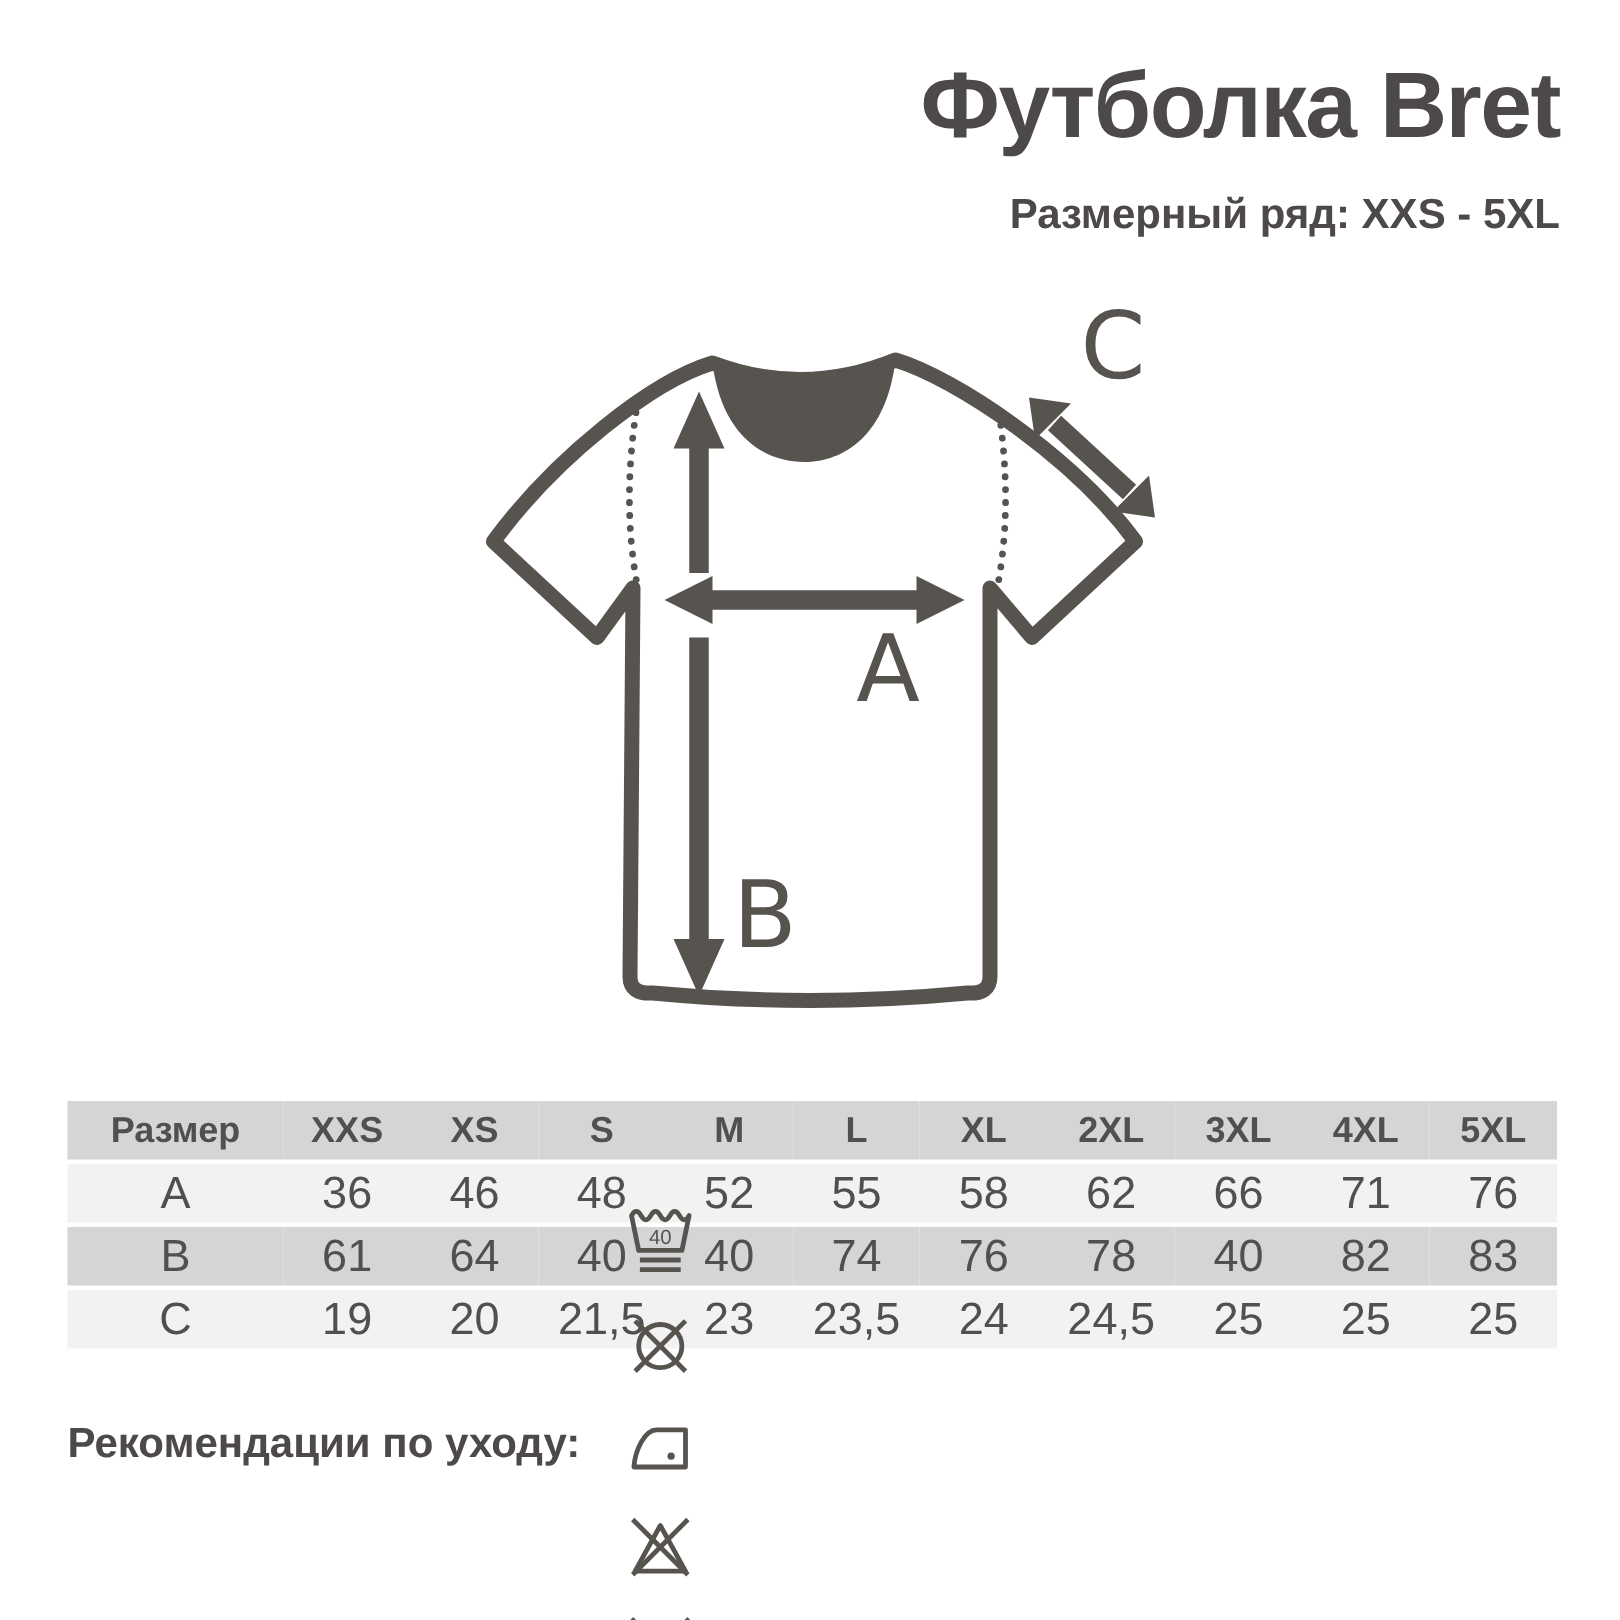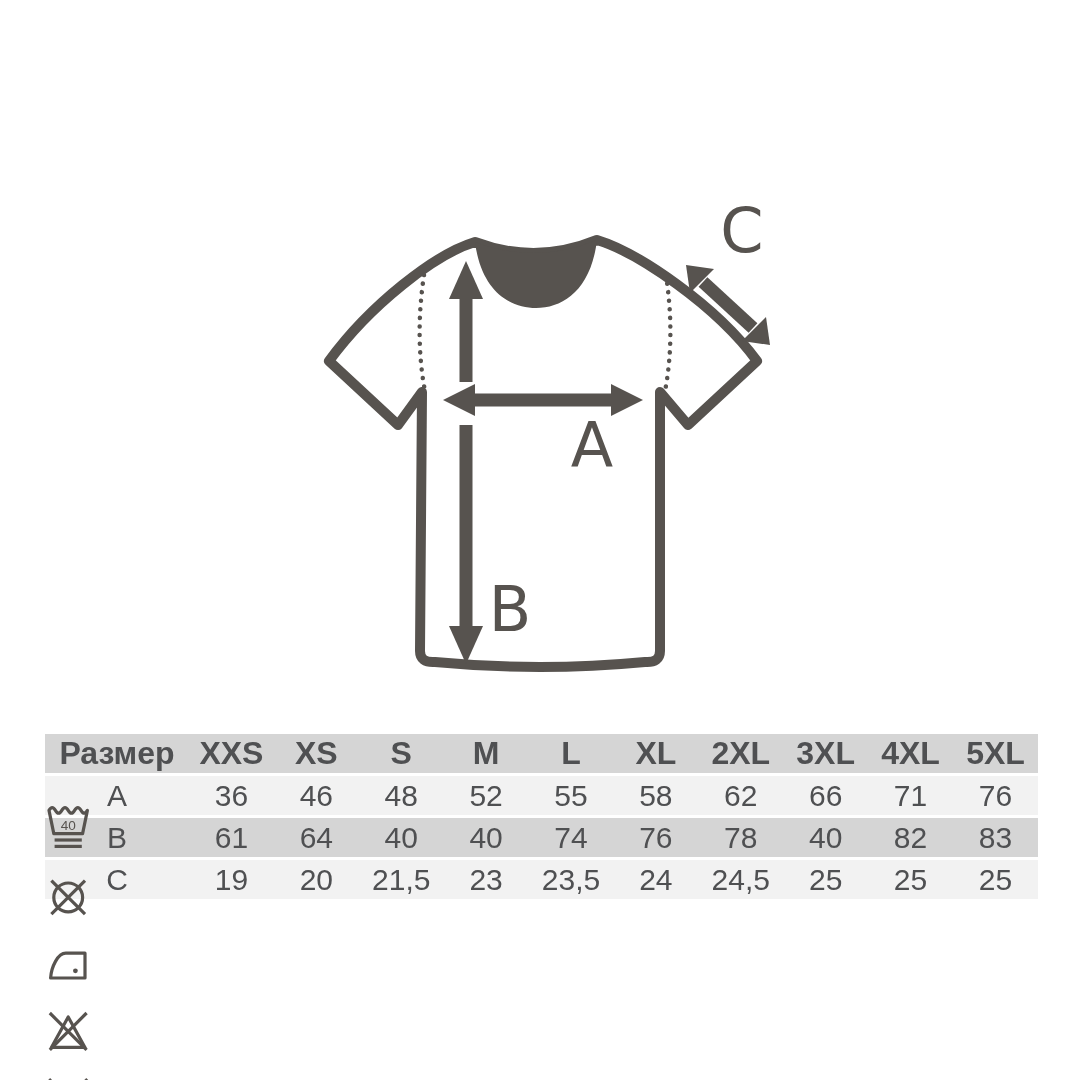--- a/index.html
+++ b/index.html
@@ -14,37 +14,39 @@
   .diagram{position:absolute;left:295px;top:175px;width:500px;height:520px;}
   .diagram svg{display:block;width:100%;height:100%;}
   .shirt-stroke{fill:#ffffff;stroke:#57534f;stroke-width:10;stroke-linejoin:round;}
   .ink-fill{fill:#57534f;stroke:none;}
   .arrow-line{stroke:#57534f;stroke-width:13;fill:none;}
   .seam{stroke:#57534f;stroke-width:4.5;fill:none;stroke-dasharray:0.1 8.5;stroke-linecap:round;}
   .dim-label{font-family:"DejaVu Sans","Liberation Sans",sans-serif;font-size:62px;fill:#57534f;}
 
   .size-table{position:absolute;left:45px;top:731px;width:993px;border-collapse:separate;border-spacing:0 3px;table-layout:fixed;}
   .size-table th,.size-table td{text-align:center;vertical-align:middle;height:39px;padding:0;}
-  .size-table th{background:#d5d5d5;font-weight:700;font-size:32px;color:#4f5052;}
+  .size-table th{background:#d5d5d5;font-weight:700;font-size:24px;color:#4f5052;}
   .size-table th.first{width:14.5%;}
   .size-table td{font-size:30px;font-weight:400;color:#4f5052;background:#f2f2f2;}
   .size-table tr.gray td{background:#d5d5d5;}
 
   .care{position:absolute;left:45px;top:930px;height:64px;display:flex;align-items:center;}
   .care-label{font-size:28px;font-weight:700;color:#4d494a;margin-right:30px;white-space:nowrap;}
   .care-icons{display:flex;align-items:center;gap:9px;flex-direction:column;}
   .care-icons svg{display:block;}
   .care-stroke{fill:none;stroke:#57534f;stroke-width:4;stroke-linejoin:round;}
   .care-thin{stroke:#57534f;stroke-width:4;stroke-linecap:butt;}
   .care-num{font-family:"Liberation Sans","DejaVu Sans",sans-serif;font-size:17px;font-weight:400;fill:#57534f;}
 </style>
 </head>
 <body>
 
 <div class="header">
+  <div class="title">Футболка Bret</div>
+  <div class="subtitle">Размерный ряд: XXS - 5XL</div>
 </div>
 
 <div class="diagram">
   <svg viewBox="0 0 500 520">
 
     <path class="shirt-stroke" d="M 180,67
          C 140,79 75,130 34,186
          L 103,250
          L 127,217
          L 125,476
@@ -136,20 +138,21 @@
       <td>24</td>
       <td>24,5</td>
       <td>25</td>
       <td>25</td>
       <td>25</td>
     </tr>
   </tbody>
 </table>
 
 <div class="care">
+  <span class="care-label">Рекомендации по уходу:</span>
   <div class="care-icons">
     <svg width="48" height="58" viewBox="0 0 60 70">
       <path class="care-stroke" d="M 5,13 Q 9,6 13,13 Q 17,20 21,13 Q 25,6 29,13 Q 33,20 37,13 Q 41,6 45,13 Q 49,20 53,13 L 47,42 L 11,42 Z"></path>
       <text class="care-num" x="29" y="37" text-anchor="middle">40</text>
       <line class="care-thin" x1="12" y1="50" x2="46" y2="50"></line>
       <line class="care-thin" x1="12" y1="58" x2="46" y2="58"></line>
     </svg>
     <svg width="48" height="58" viewBox="0 0 60 70">
       <circle class="care-stroke" cx="29" cy="38" r="18"></circle>
       <line class="care-thin" x1="8" y1="17" x2="50" y2="59"></line>

